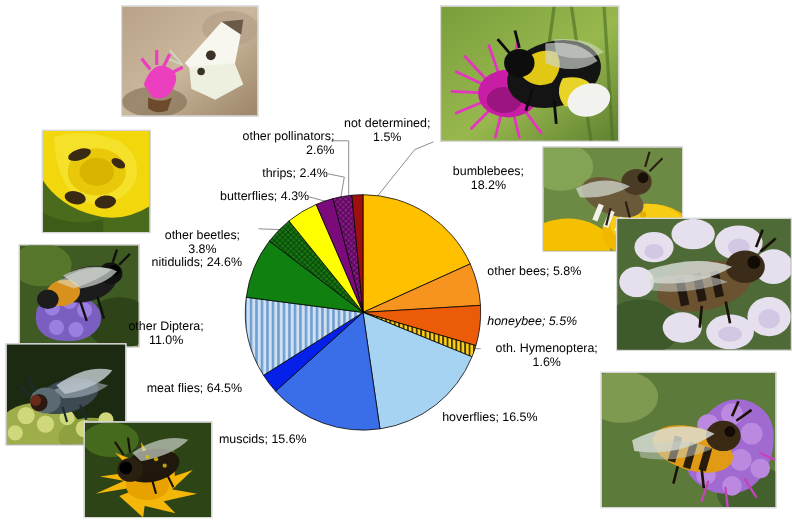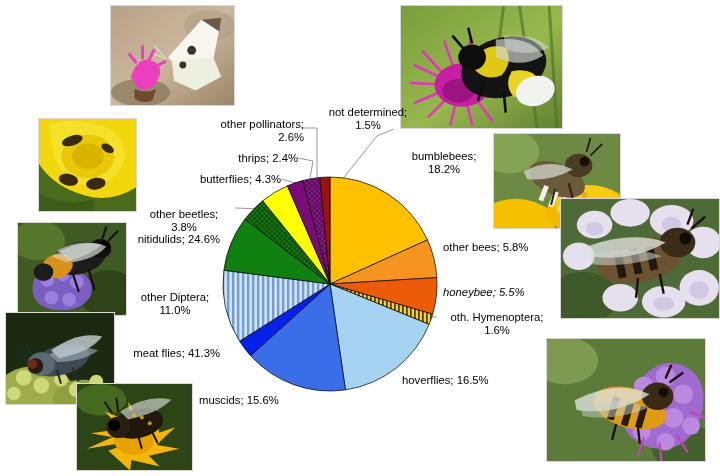--- a/index.html
+++ b/index.html
@@ -380,36 +380,36 @@
           <path d="M 108 108 L 65.42 9.84 A 107 107 0 0 1 80.69 4.54 Z" fill="#7B0A7B"></path>
           <path d="M 108 108 L 80.69 4.54 A 107 107 0 0 1 97.91 1.48 Z" fill="url(#pat-poll)"></path>
           <path d="M 108 108 L 97.91 1.48 A 107 107 0 0 1 108.00 1.00 Z" fill="#9E1010"></path>
         </g>
     </svg>
   </div>
 
   <div class="lbl c" style="left:196px; top:118px; width:108px;text-align:right;">other pollinators;
 2.6%</div>
 
-  <div class="lbl c" style="left:320px; top:106px; width:96px;">not determined;
+  <div class="lbl c" style="left:304px; top:106px; width:96px;">not determined;
 1.5%</div>
 
   <div class="lbl r" style="left:188px; top:152px; width:110px;">thrips; 2.4%</div>
 
   <div class="lbl r" style="left:151px; top:173px; width:130px;">butterflies; 4.3%</div>
 
   <div class="lbl c" style="left:132px; top:208px; width:104px;">other beetles;
 3.8%</div>
 
   <div class="lbl r" style="left:112px; top:233px; width:108px;">nitidulids; 24.6%</div>
 
-  <div class="lbl c" style="left:126px; top:291px; width:98px;text-align:center;">other Diptera;
+  <div class="lbl c" style="left:102px; top:291px; width:98px;text-align:center;">other Diptera;
 11.0%</div>
 
-  <div class="lbl r" style="left:120px; top:347px; width:100px;">meat flies; 41.3%</div>
+  <div class="lbl r" style="left:120px; top:347px; width:100px;">meat flies; 64.5%</div>
 
   <div class="lbl l" style="left:199px; top:394px; width:120px;">muscids; 15.6%</div>
 
   <div class="lbl l" style="left:402px; top:374px; width:130px;">hoverflies; 16.5%</div>
 
   <div class="lbl c" style="left:432px; top:311px; width:130px;">oth. Hymenoptera;
 1.6%</div>
 
   <div class="lbl l" style="left:443px; top:286px; width:120px;font-style:italic;">honeybee; 5.5%</div>
 

